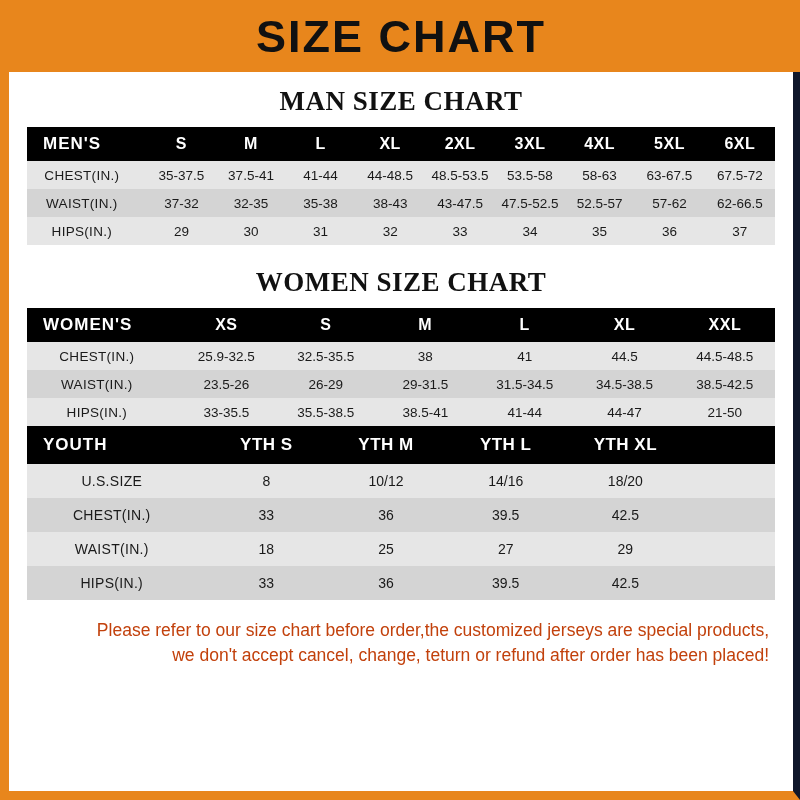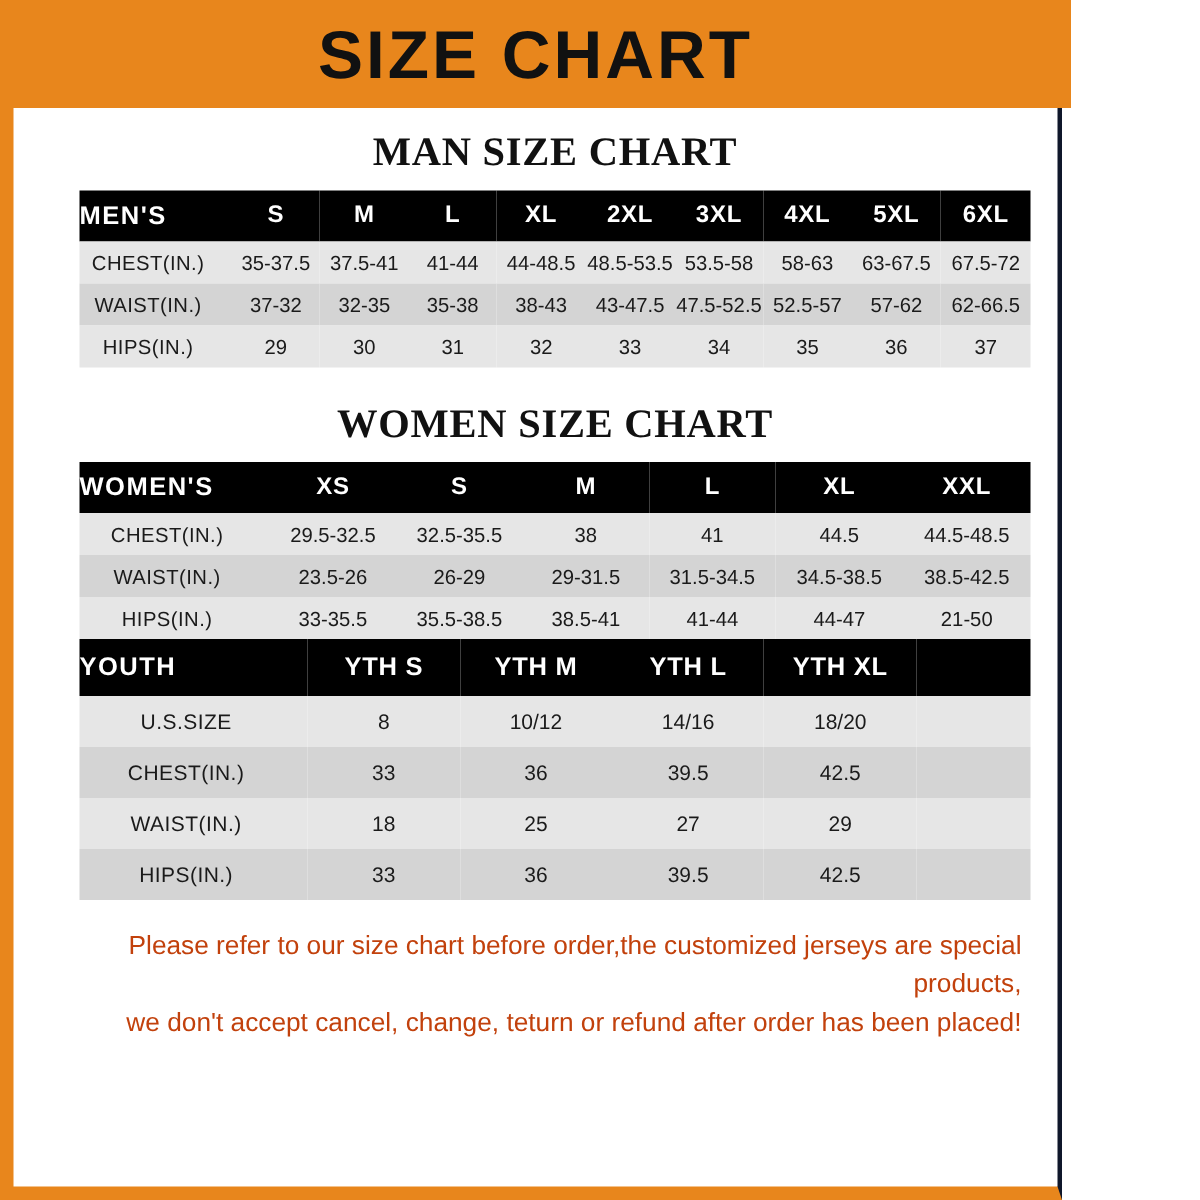--- a/index.html
+++ b/index.html
@@ -8,25 +8,25 @@
   }
   body {
     width: 800px;
     height: 800px;
     background: #ffffff;
     font-family: "Liberation Sans", sans-serif;
     overflow: hidden;
   }
   .page {
     position: relative;
-    width: 708px;
+    width: 800px;
     height: 800px;
     box-sizing: border-box;
     border-left: 9px solid #e8861c;
-    border-right: 3px solid #0f172a;
+    border-right: 7px solid #0f172a;
     border-bottom: 9px solid #e8861c;
     background: #ffffff;
   }
   .header-banner {
     background: #e8861c;
     height: 72px;
     display: flex;
     align-items: center;
     justify-content: center;
     margin: 0 -9px 0 -9px;
@@ -34,21 +34,20 @@
   .header-title {
     font-family: "Liberation Sans", sans-serif;
     font-weight: bold;
     font-size: 45px;
     letter-spacing: 2px;
     color: #111111;
     line-height: 1;
   }
   .content {
     padding: 0 18px;
-    margin-left: 26px;
   }
   .section-title {
     text-align: center;
     font-family: "Liberation Serif", serif;
     font-weight: bold;
     font-size: 27px;
     color: #111111;
     letter-spacing: 0.5px;
   }
   .t-man { margin-top: 14px; margin-bottom: 10px; }
@@ -74,20 +73,21 @@
   }
   table.size-table thead th {
     color: #ffffff;
     font-size: 16px;
     font-weight: bold;
     height: 34px;
     letter-spacing: 0.5px;
   }
   table.size-table thead th.rowlabel {
     text-align: left;
+    padding-left: 16px;
     font-size: 17px;
     letter-spacing: 1px;
   }
   table.size-table tbody td {
     font-size: 13.5px;
     color: #1a1a1a;
   }
   table.size-table tbody td.rowlabel {
     text-align: center;
     padding-right: 10px;
@@ -210,21 +210,21 @@
           <th>S</th>
           <th>M</th>
           <th>L</th>
           <th>XL</th>
           <th>XXL</th>
         </tr>
       </thead>
       <tbody>
         <tr class="light">
           <td class="rowlabel">CHEST(IN.)</td>
-          <td>29.5-32.5</td>
+          <td>25.9-32.5</td>
           <td>32.5-35.5</td>
           <td>38</td>
           <td>41</td>
           <td>44.5</td>
           <td>44.5-48.5</td>
         </tr>
         <tr class="dark">
           <td class="rowlabel">WAIST(IN.)</td>
           <td>23.5-26</td>
           <td>26-29</td>

